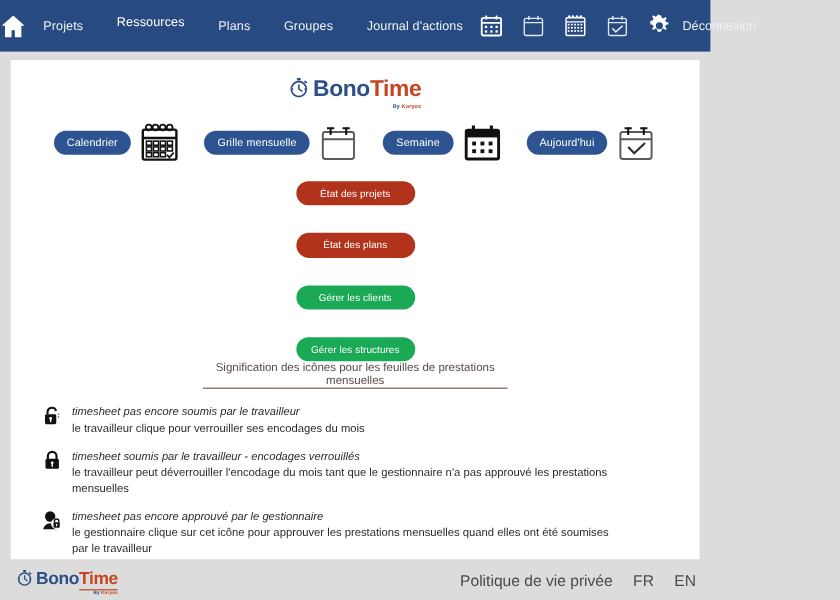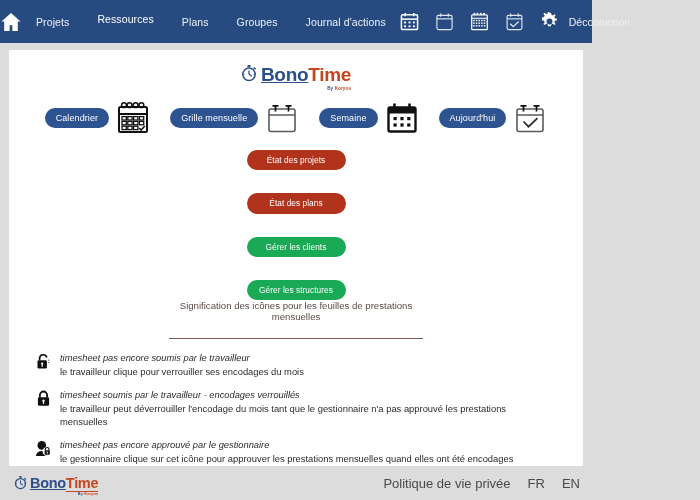--- a/index.html
+++ b/index.html
@@ -121,21 +121,21 @@
     position: relative;
   }
   .brand-icon { flex: 0 0 auto; }
   .brand-text {
     font-size: 19px;
     font-weight: bold;
     letter-spacing: -.3px;
     line-height: 1;
     position: relative;
   }
-  .brand-bono { color: #2b4f86; text-decoration: underline; }
+  .brand-bono { color: #2b4f86; }
   .brand-time { color: #c4451f; }
   .brand-sub {
     position: absolute;
     right: 0;
     bottom: -8px;
     font-size: 4.6px;
     font-weight: bold;
     color: #2b4f86;
     letter-spacing: .1px;
   }
@@ -194,21 +194,21 @@
   }
   .act-red   { background: #b1331b; }
   .act-green { background: #1aa955; }
   .act-tall  { padding: 4px 6px; }
 
   
   .legend-title {
     text-align: center;
     font-size: 9.6px;
     color: #5a4a46;
-    padding-bottom: 16px;
+    padding-bottom: 0;
     margin: 0 auto 13px auto;
     width: 254px;
     border-bottom: 1.4px solid #7a5d55;
   }
 
   .legend-list {
     padding: 0 62px 0 26px;
     display: flex;
     flex-direction: column;
     gap: 11px;
@@ -526,21 +526,21 @@
               <path d="M0.9 16 a6 6 0 0 1 11.8 0 Z" fill="#111"></path>
               <circle cx="12.2" cy="11.4" r="4.6" fill="#fff"></circle>
               <path d="M10.4 10.4 V9.3 a1.8 1.8 0 0 1 3.6 0 V10.4" fill="none" stroke="#111" stroke-width="1.2"></path>
               <rect x="9.6" y="10.3" width="5.2" height="4.4" rx="0.8" fill="#111"></rect>
               <circle cx="12.2" cy="12.1" r="0.65" fill="#fff"></circle>
               <rect x="11.9" y="12.4" width="0.7" height="1.4" fill="#fff"></rect>
             </svg>
           </div>
           <div class="legend-texts">
             <div class="legend-head">timesheet pas encore approuvé par le gestionnaire</div>
-            <div class="legend-desc">le gestionnaire clique sur cet icône pour approuver les prestations mensuelles quand elles ont été encodages par le travailleur</div>
+            <div class="legend-desc">le gestionnaire clique sur cet icône pour approuver les prestations mensuelles quand elles ont été soumises par le travailleur</div>
           </div>
         </div>
 
       </div>
 
     </div>
   </div>
 
   <div class="footer">
     <div class="brand footer-brand">

